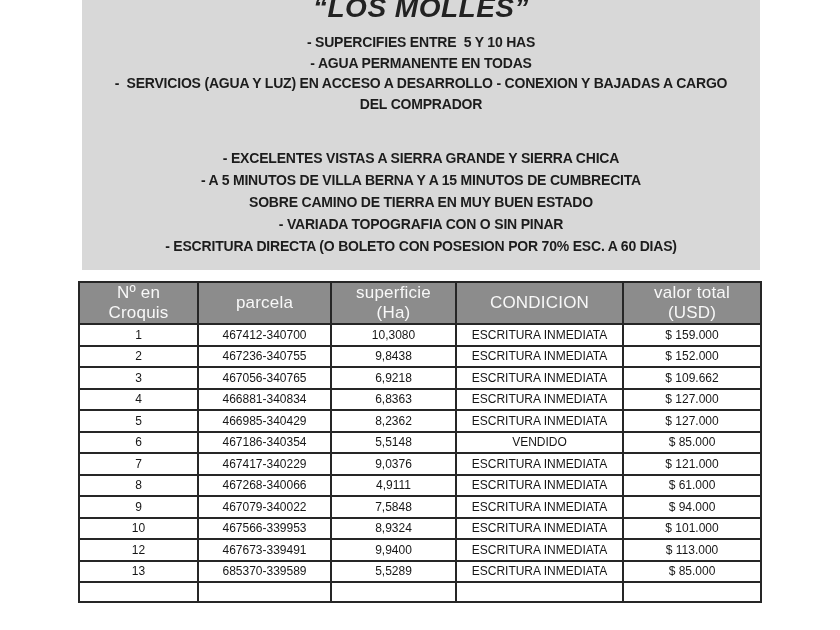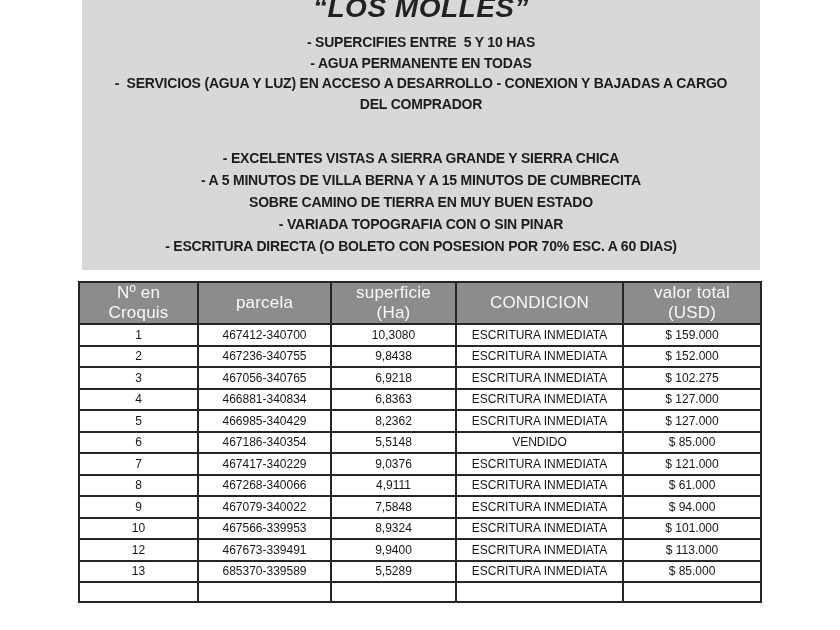--- a/index.html
+++ b/index.html
@@ -139,21 +139,21 @@
         <td>467236-340755</td>
         <td>9,8438</td>
         <td>ESCRITURA INMEDIATA</td>
         <td>$ 152.000</td>
       </tr>
         <tr style="">
         <td>3</td>
         <td>467056-340765</td>
         <td>6,9218</td>
         <td>ESCRITURA INMEDIATA</td>
-        <td>$ 102.275</td>
+        <td>$ 109.662</td>
       </tr>
         <tr style="">
         <td>4</td>
         <td>466881-340834</td>
         <td>6,8363</td>
         <td>ESCRITURA INMEDIATA</td>
         <td>$ 127.000</td>
       </tr>
         <tr style="">
         <td>5</td>

